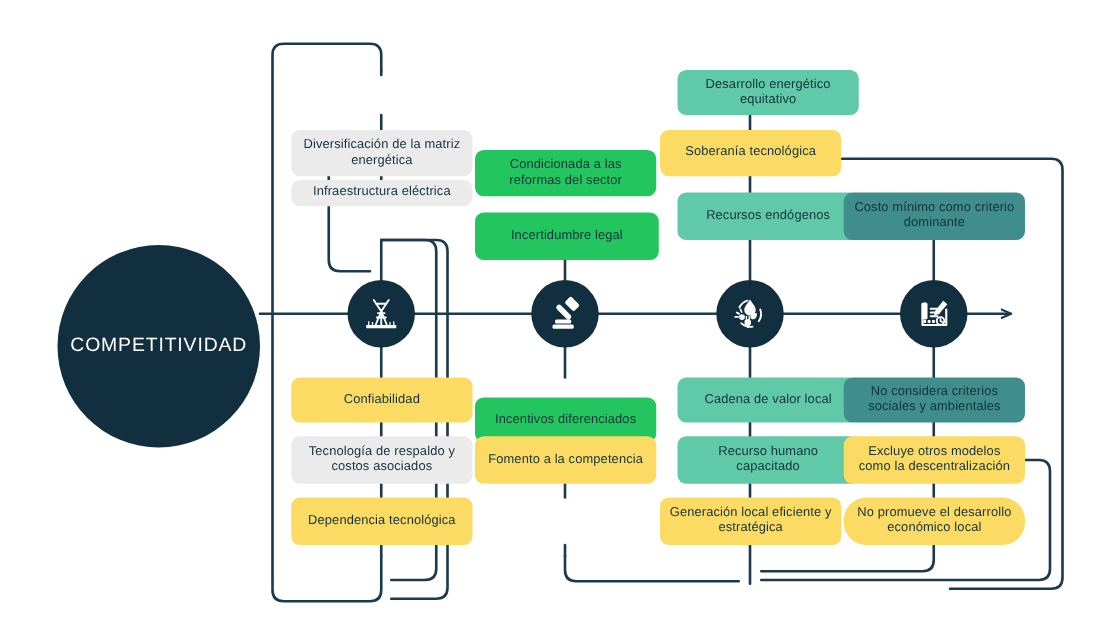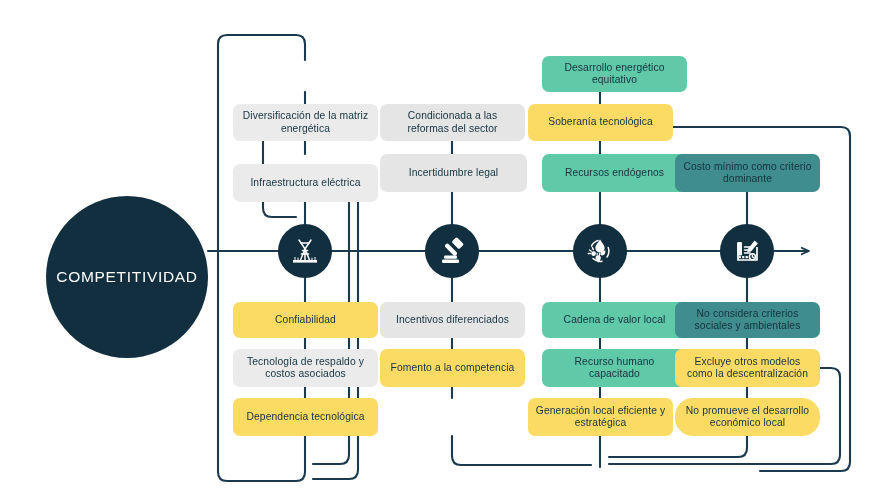--- a/index.html
+++ b/index.html
@@ -16,21 +16,21 @@
     border-radius:7px;
     display:flex;align-items:center;justify-content:center;
     text-align:center;
     font-size:10.3px;line-height:12.4px;
     color:#14323f;
     padding:3px 6px;
     letter-spacing:.01em;
   }
   .c-yellow{background:#fbdb63;}
   .c-grey{background:#ebebeb;}
-  .c-greygreen{background:#e5e5e5;}
+  .c-greygreen{background:#22c55e;margin-top:16px;}
   .c-mint{background:#5fc9a8;margin-left:14px;}
   .c-darkteal{background:#3f8d8c;}
 
   .hub{
     position:absolute;border-radius:50%;
     background:#122f40;color:#ffffff;
     display:flex;align-items:center;justify-content:center;
     text-align:center;
   }
   #hub-main{left:46px;top:196px;width:162px;height:162px;}
@@ -189,21 +189,21 @@
       </g>
       <circle cx="23.4" cy="23.7" r="3" fill="none" stroke="#ffffff" stroke-width="1.5"></circle>
       <path d="M23.4 22 L23.4 23.8 L24.8 24.6" fill="none" stroke="#ffffff" stroke-width="1.3" stroke-linecap="round"></path>
       <g fill="#ffffff">
         <path d="M25.6 7.6 L28.9 10.4 L21.9 18.4 L18.2 19.3 L19.2 15.6 Z"></path>
       </g>
     </svg>
   </div>
 
   <div class="node c-grey" style="left:233px;top:104px;width:145px;height:37px;">Diversificación de la matriz energética</div>
-  <div class="node c-grey" style="left:233px;top:164px;width:145px;height:38px;">Infraestructura eléctrica</div>
+  <div class="node c-grey" style="left:233px;top:144px;width:145px;height:21px;">Infraestructura eléctrica</div>
 
   <div class="node c-yellow" style="left:233px;top:302px;width:145px;height:36px;">Confiabilidad</div>
   <div class="node c-yellow" style="left:233px;top:398px;width:145px;height:38px;">Dependencia tecnológica</div>
   <div class="node c-grey" style="left:233px;top:349px;width:145px;height:38px;">Tecnología de respaldo y costos asociados</div>
 
   <div class="node c-greygreen" style="left:380px;top:104px;width:145px;height:37px;">Condicionada a las reformas del sector</div>
   <div class="node c-greygreen" style="left:380px;top:154px;width:147px;height:38px;">Incertidumbre legal</div>
 
   <div class="node c-greygreen" style="left:380px;top:302px;width:145px;height:36px;">Incentivos diferenciados</div>
   <div class="node c-yellow" style="left:380px;top:349px;width:145px;height:38px;">Fomento a la competencia</div>

